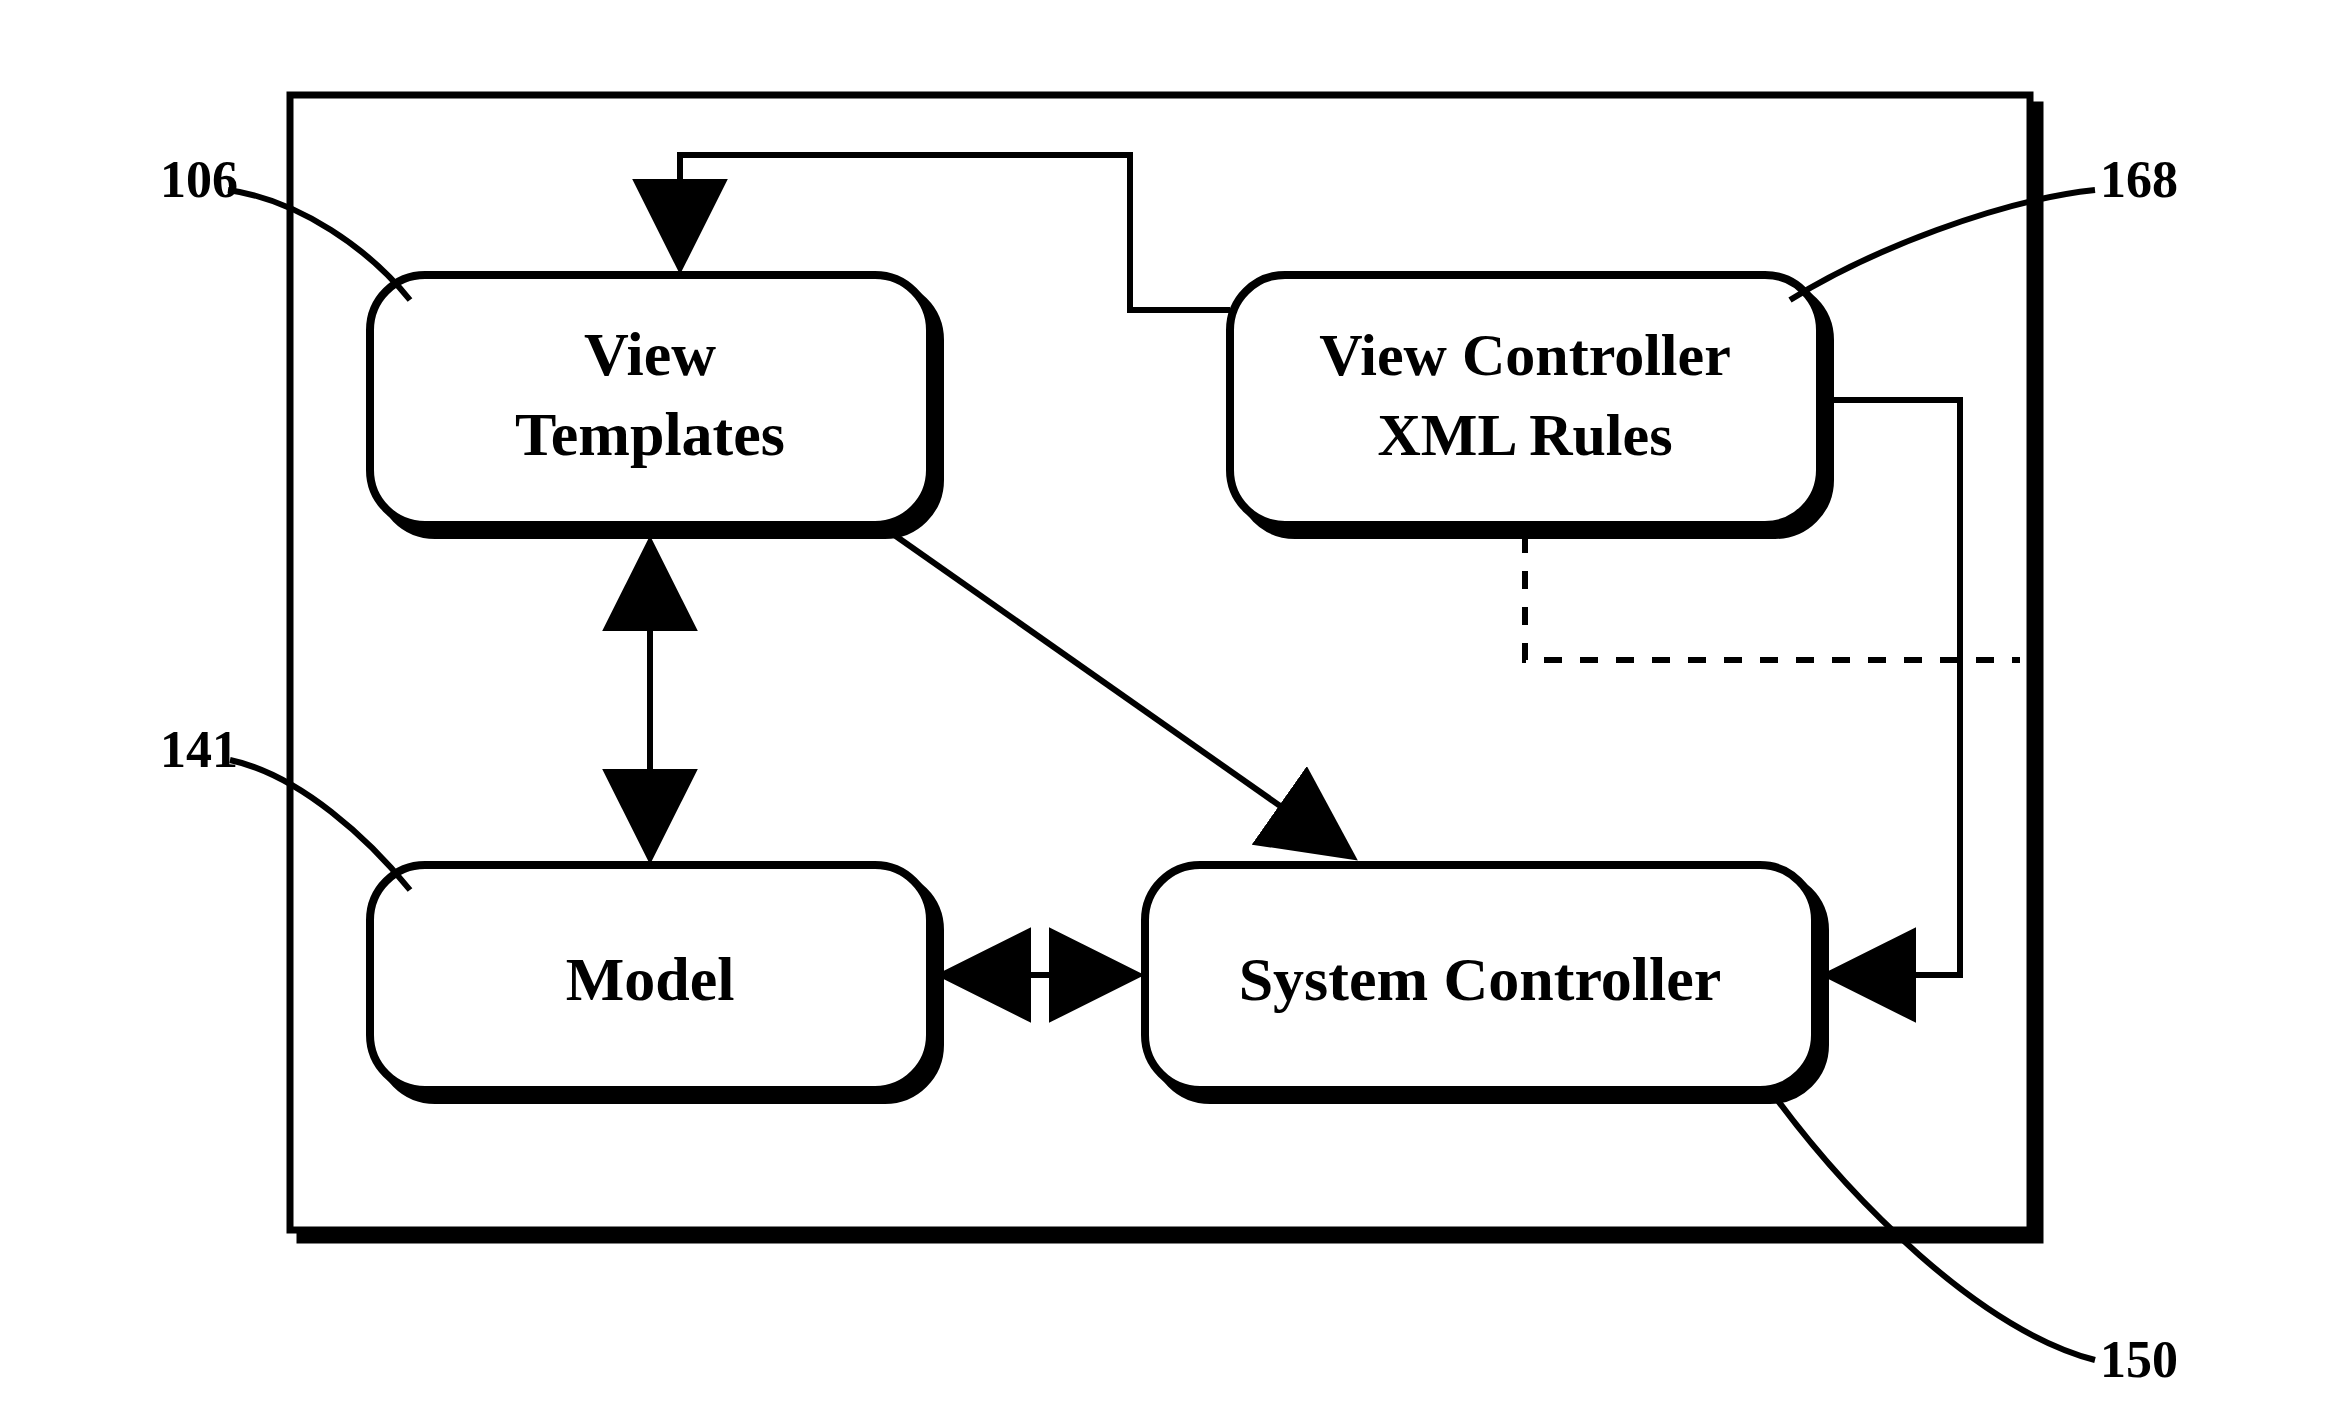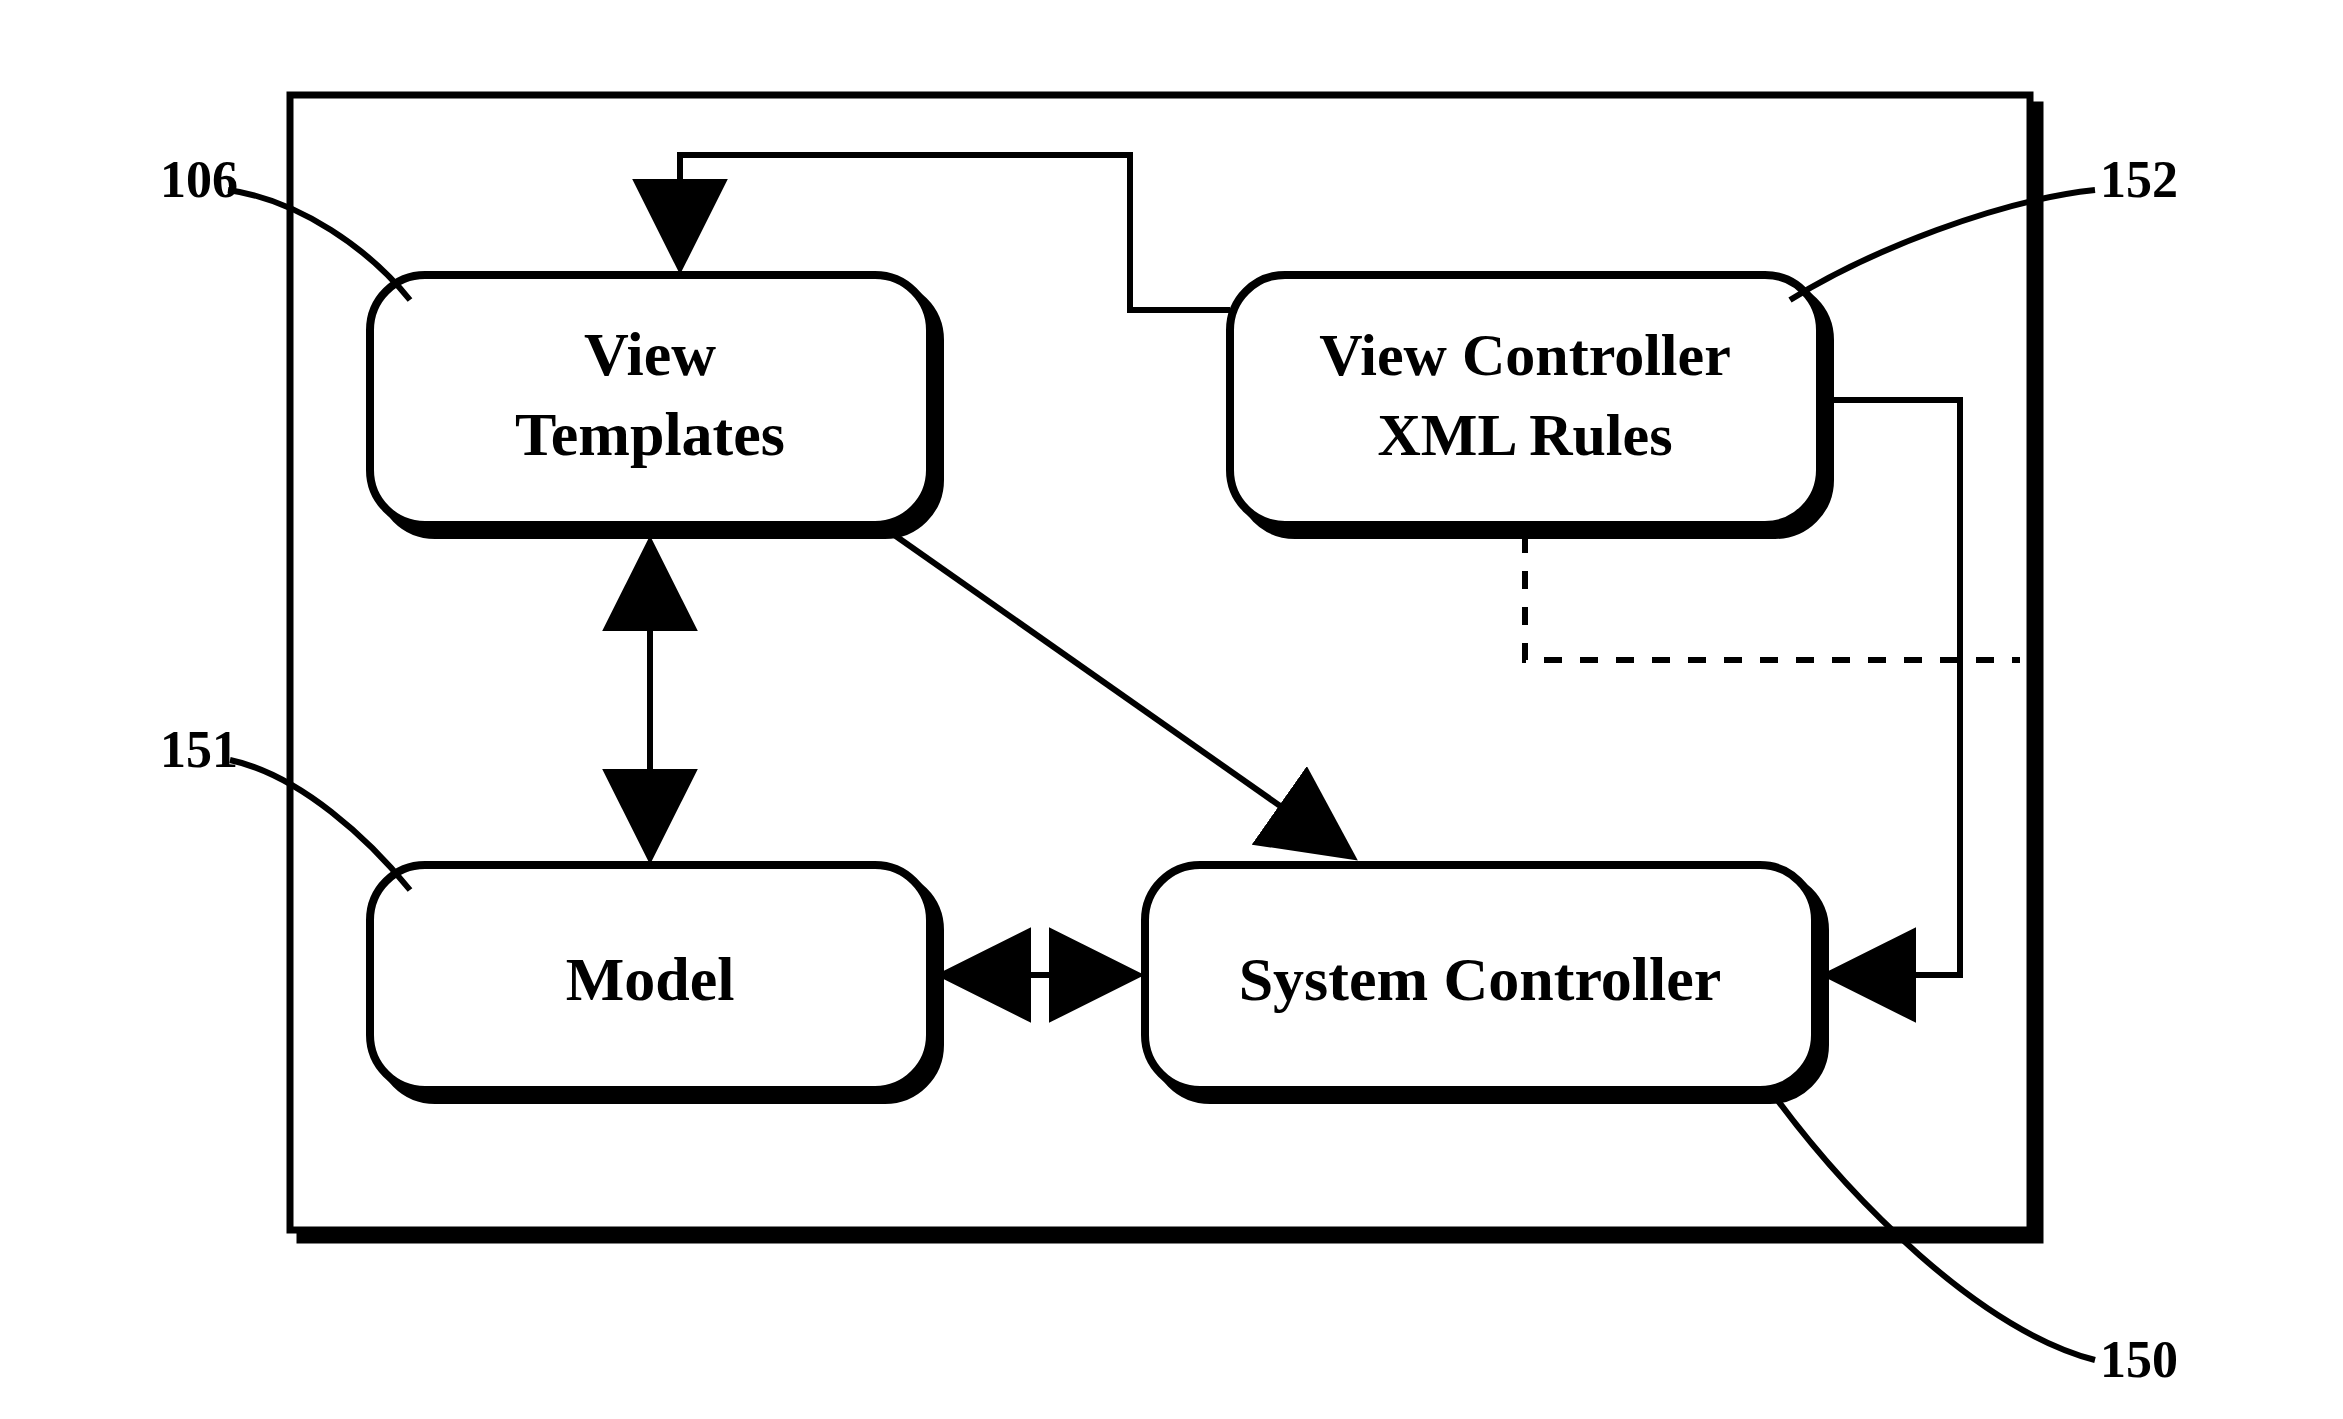--- a/index.html
+++ b/index.html
@@ -89,17 +89,17 @@
   <path d="M 228 190 C 300 200, 370 250, 410 300" fill="none" stroke="#000" stroke-width="6"></path>
 
   <path d="M 2095 190 C 2000 200, 1870 250, 1790 300" fill="none" stroke="#000" stroke-width="6"></path>
 
   <path d="M 230 760 C 300 775, 370 840, 410 890" fill="none" stroke="#000" stroke-width="6"></path>
 
   <path d="M 2095 1360 C 1980 1330, 1850 1200, 1770 1090" fill="none" stroke="#000" stroke-width="6"></path>
 </svg>
 
 <div class="label" style="left:160px; top:150px;">106</div>
-<div class="label" style="left:2100px; top:150px;">152</div>
-<div class="label" style="left:160px; top:720px;">151</div>
+<div class="label" style="left:2100px; top:150px;">168</div>
+<div class="label" style="left:160px; top:720px;">141</div>
 <div class="label" style="left:2100px; top:1330px;">150</div>
 
 </div>
 
 </body></html>

